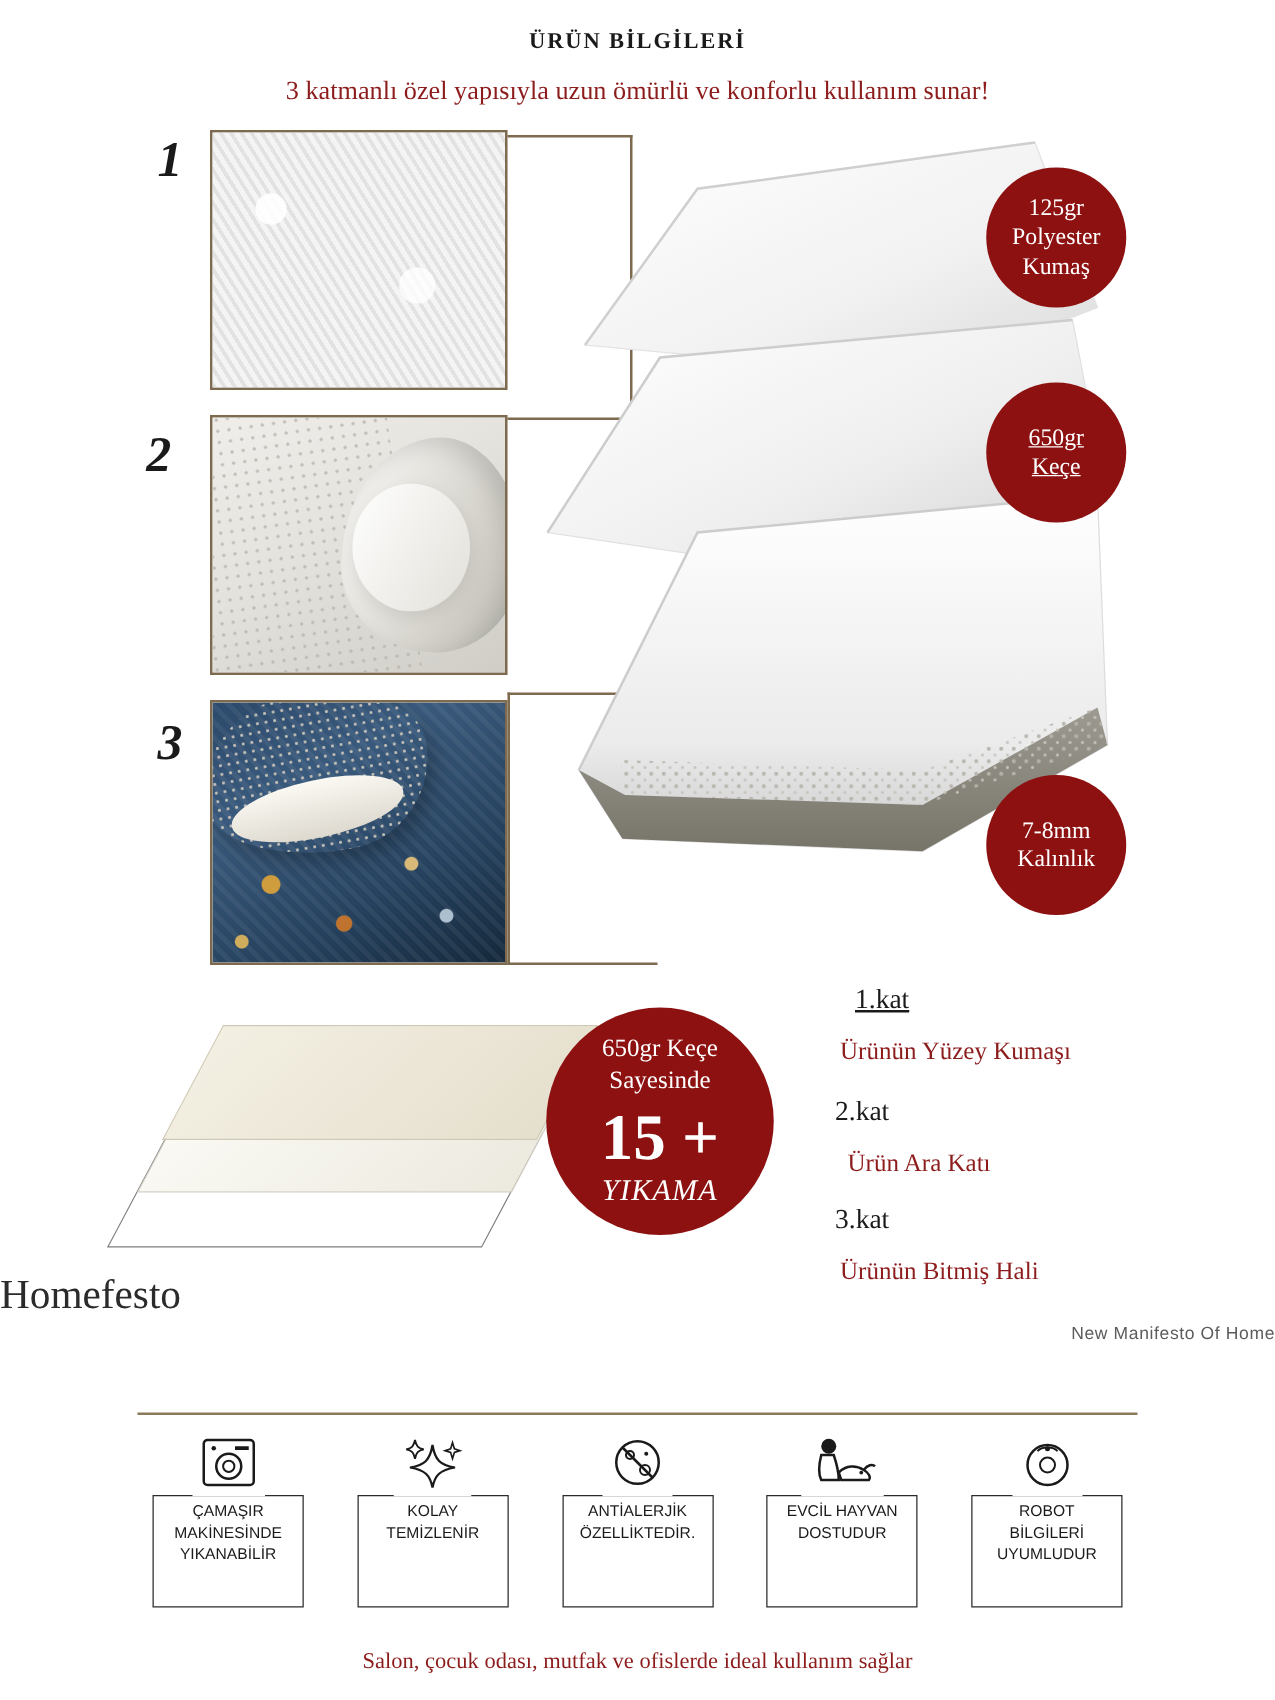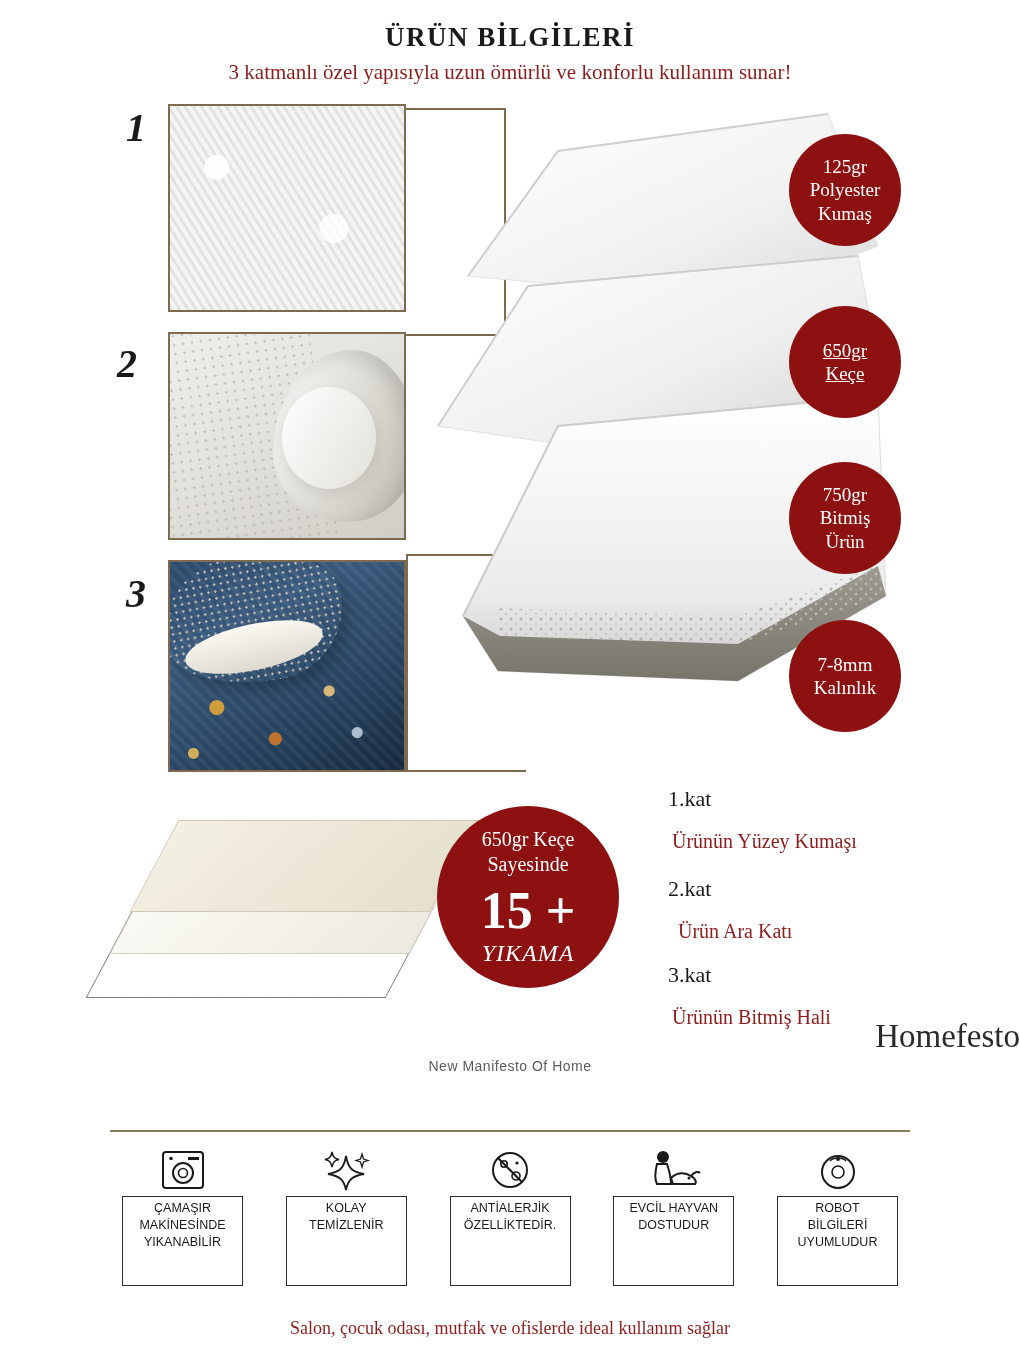--- a/index.html
+++ b/index.html
@@ -13,21 +13,21 @@
     position: relative;
     width: 1020px; height: 1360px;
     overflow: hidden;
     background: #ffffff;
   }
 
   
   .title {
     position: absolute; top: 22px; left: 0; width: 100%;
     text-align: center;
-    font-size: 27px;
+    font-size: 18px;
     letter-spacing: 1.5px;
     color: #1a1a1a;
     font-weight: bold;
   }
   .subtitle {
     position: absolute; top: 60px; left: 0; width: 100%;
     text-align: center;
     font-size: 21px;
     color: #8d1c1c;
   }
@@ -167,26 +167,26 @@
   .slab.s3 { left: 14px; top: 96px;  background: linear-gradient(120deg,#b9b9b9,#8e8e8e); border: 1px solid #7d7d7d;
              background-image: radial-gradient(circle, rgba(255,255,255,.5) .8px, transparent 1px); background-size: 6px 6px; }
 
   
   .kat { position: absolute; font-size: 22px; color: #1a1a1a; }
   .katdesc { position: absolute; font-size: 20px; color: #8d1c1c; }
 
   
   .brand {
     position: absolute; left: 0; top: 1018px; width: 100%;
-    text-align: right; font-size: 33px; color: #2b2b2b;
+    text-align: left; font-size: 33px; color: #2b2b2b;
     font-family: "Liberation Serif", serif;
   }
   .brand-sub {
     position: absolute; left: 0; top: 1058px; width: 100%;
-    text-align: center; font-size: 14px; color: #5c5c5c;
+    text-align: right; font-size: 14px; color: #5c5c5c;
     letter-spacing: .5px; font-family: "Liberation Sans", sans-serif;
   }
 
   
   .divider {
     position: absolute; left: 110px; top: 1130px; width: 800px; height: 2px;
     background: #8a7a5c;
   }
 
   
@@ -299,44 +299,39 @@
 
   <div class="badge b1">
     <span style="white-space:pre-line">125gr
 Polyester
 Kumaş</span>
   </div>
   <div class="badge b2">
     <span style="white-space:pre-line">650gr
 Keçe</span>
   </div>
-  <div class="badge b3">
-    <span style="white-space:pre-line">750gr
-Bitmiş
-Ürün</span>
-  </div>
   <div class="badge b4">
     <span style="white-space:pre-line">7-8mm
 Kalınlık</span>
   </div>
 
   <div class="stack">
     <div class="slab s3"></div>
     <div class="slab s2"></div>
     <div class="slab s1"></div>
   </div>
 
   <div class="wash-badge">
     <div class="l1">650gr Keçe</div>
     <div class="l1">Sayesinde</div>
     <div class="l2">15 +</div>
     <div class="l3">YIKAMA</div>
   </div>
 
-  <div class="kat" style="left:668px; top:786px;">1.kat</div>
+  <div class="kat" style="left:684px; top:786px;text-decoration:underline;">1.kat</div>
   <div class="katdesc" style="left:672px; top:830px;">Ürünün Yüzey Kumaşı</div>
 
   <div class="kat" style="left:668px; top:876px;">2.kat</div>
   <div class="katdesc" style="left:678px; top:920px;">Ürün Ara Katı</div>
 
   <div class="kat" style="left:668px; top:962px;">3.kat</div>
   <div class="katdesc" style="left:672px; top:1006px;">Ürünün Bitmiş Hali</div>
 
   <div class="brand">Homefesto</div>
   <div class="brand-sub">New Manifesto Of Home</div>

